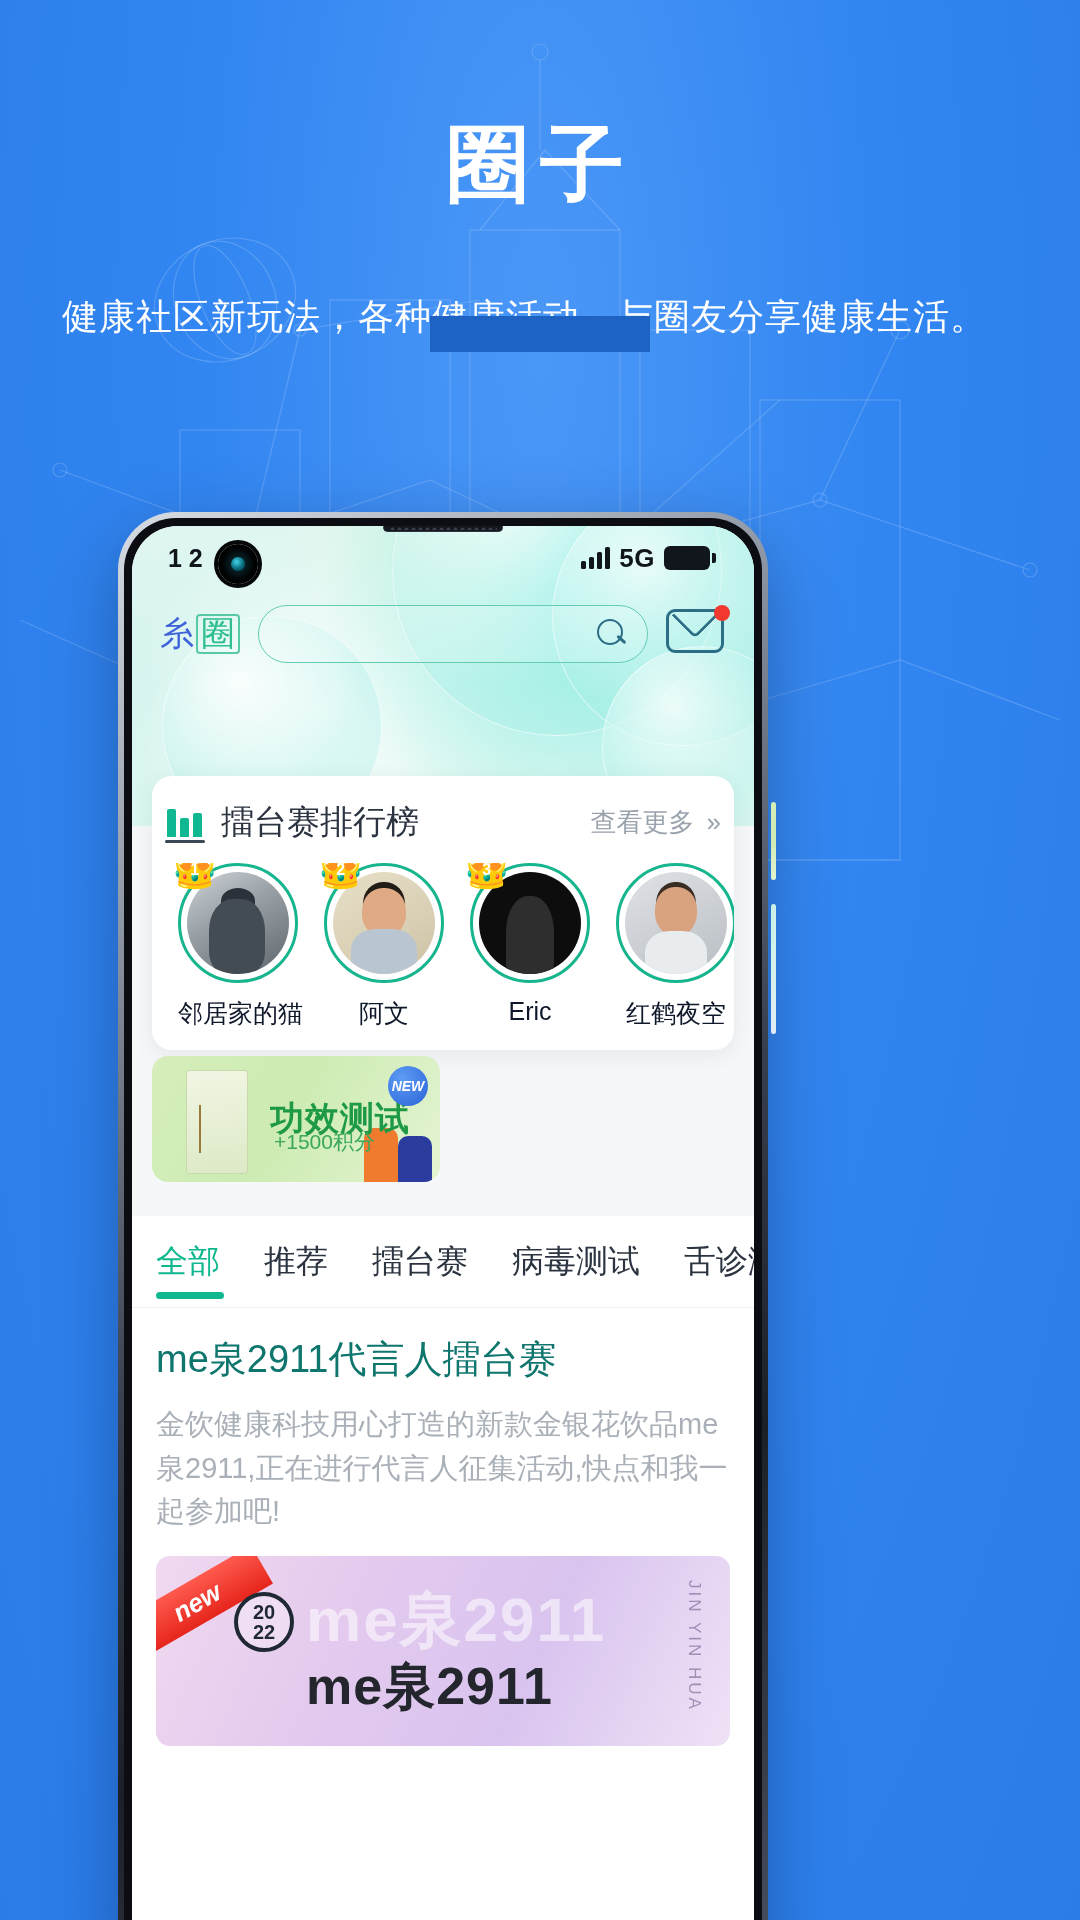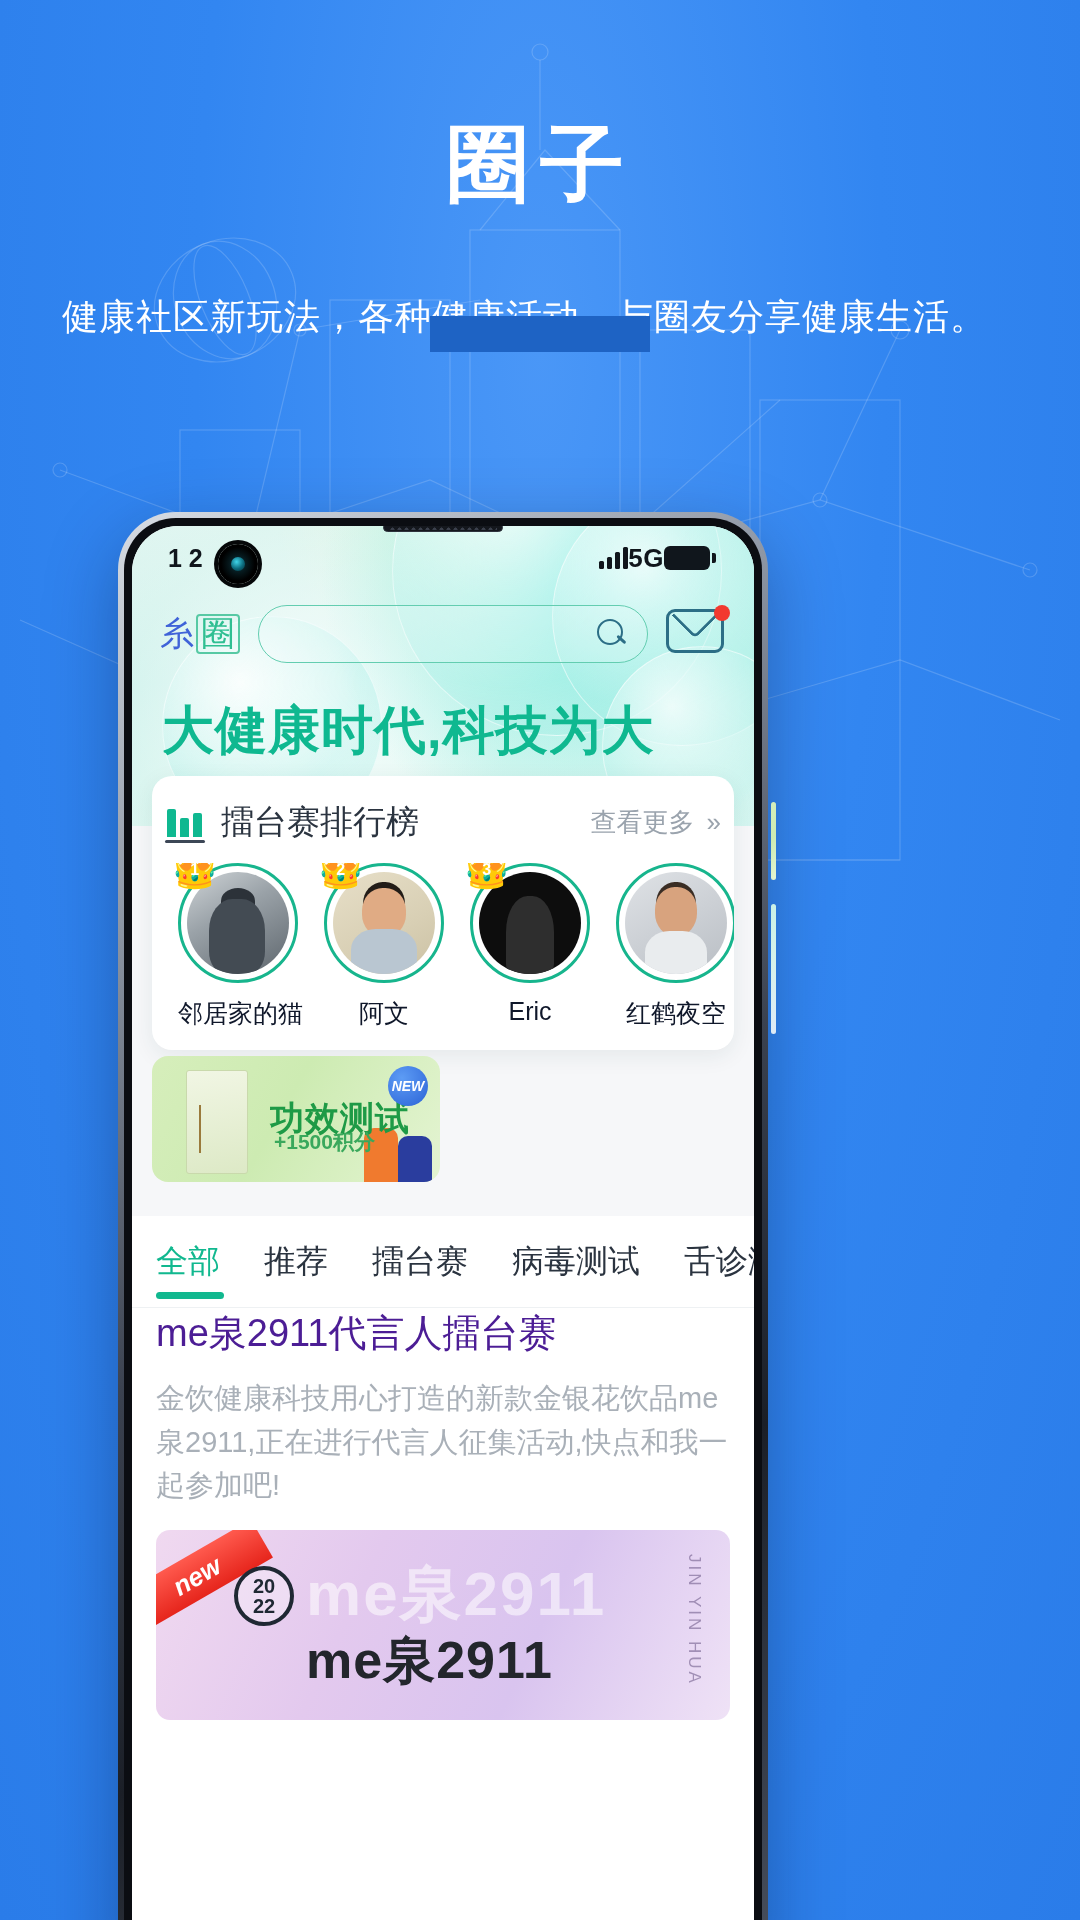--- a/index.html
+++ b/index.html
@@ -112,21 +112,21 @@
     width:40px; height:40px; border-radius:50%;
     background:radial-gradient(circle at 50% 50%, #0a3a44 0%, #06181c 32%, #000 60%);
     box-shadow:0 0 0 4px #050708;
     z-index:25;
   }
   .punch::after{
     content:""; position:absolute; left:13px; top:13px;
     width:14px; height:14px; border-radius:50%;
     background:radial-gradient(circle at 40% 35%, #3fd4e8 0%, #0c6b7d 55%, #042b33 100%);
   }
-  #sb-right { display:flex; align-items:center; gap:0; }
+  #sb-right { display:flex; align-items:center; gap:9px; }
   .bars { display:flex; align-items:flex-end; gap:3px; height:22px; }
   .bars i { width:5px; background:#10161c; border-radius:1.5px; display:block; }
   .bars i:nth-child(1){height:8px}
   .bars i:nth-child(2){height:12px}
   .bars i:nth-child(3){height:17px}
   .bars i:nth-child(4){height:22px}
   .net { font-size:26px; font-weight:700; letter-spacing:.5px; }
   .batt {
     width:46px; height:24px; border-radius:6px; background:#10161c;
     position:relative;
@@ -257,21 +257,21 @@
     flex:0 0 auto; width:288px; height:126px; border-radius:16px;
     position:relative; overflow:hidden;
   }
   .banner .btxt {
     position:absolute; left:118px; top:40px; z-index:4;
     font-size:34px; font-weight:700; 
     letter-spacing:1px;
   }
   .banner .bsub {
     position:absolute; left:122px; top:72px; z-index:4;
-    font-size:21px; font-weight:700;
+    font-size:21px; font-weight:400;
   }
   .b1 { background:linear-gradient(120deg,#d6eebb 0%,#cdebb2 45%,#e4f4d2 100%); }
   .b1 .btxt { color:#1e9a46; }
   .b1 .bsub { color:#3aa85c; }
   .b2 { background:linear-gradient(120deg,#c9f0e6 0%,#d6f2ea 45%,#dfeaf7 100%); }
   .b2 .btxt { color:#2c6fd8; }
   .b2 .bsub { color:#3d7ddd; }
   .tagnew, .taghot {
     position:absolute; right:12px; top:10px; width:40px; height:40px;
     border-radius:50%; display:flex; align-items:center; justify-content:center;
@@ -367,21 +367,21 @@
     box-shadow:4px 5px 0 0 #5b3ec9;
   }
   #rec-badge .heart {
     position:absolute; left:8px; top:-14px; font-size:24px; color:#6b5bf0;
   }
   #rec-badge .sparks {
     position:absolute; left:10px; right:10px; bottom:-20px;
     font-size:16px; color:#7c6ef0; letter-spacing:5px;
   }
   #post-title {
-    font-size:38px; color:#4c1d95; font-weight:500;
+    margin-top:26px; font-size:38px; color:#0f766e; font-weight:500;
   }
   #post-body {
     margin-top:18px; font-size:29px; line-height:1.5; color:#a9b0b8;
   }
   #post-image {
     margin-top:22px; height:190px; border-radius:14px; position:relative;
     overflow:hidden;
     background:linear-gradient(115deg,#f0d9f0 0%,#e3c9ee 35%,#d9c4ef 65%,#efe2f6 100%);
   }
   .newflag {
@@ -494,21 +494,20 @@
           </div>
           <div id="searchbar">
             <div class="mag"></div>
           </div>
           <div id="mailbtn">
             <div class="env"></div>
             <div class="dot-red"></div>
           </div>
         </div>
 
-        <div id="slogan">大健康时代,科技为大</div>
       </div>
 
       <div id="rankcard">
         <div id="rankhead">
           <div class="barsicon">
               <i></i>
               <i></i>
               <i></i>
               <u></u>
             </div>

